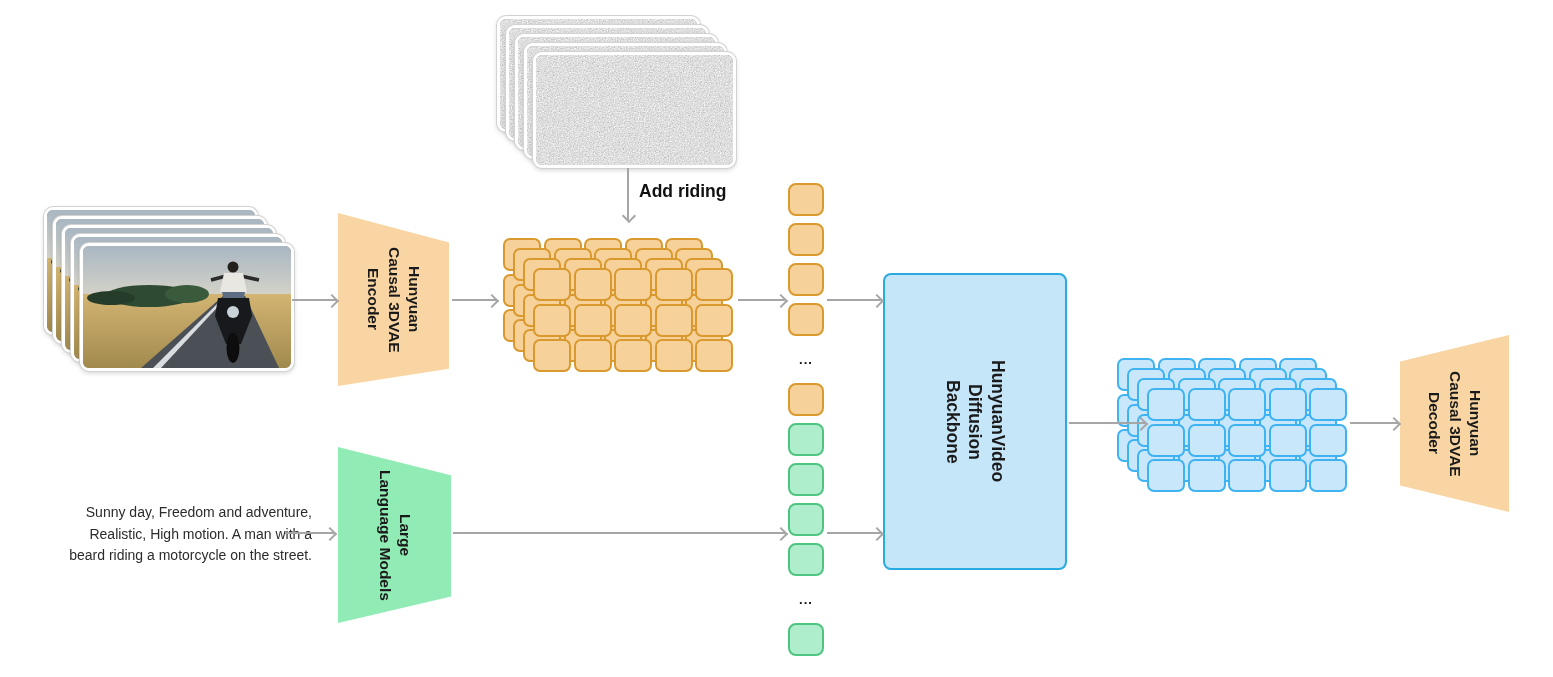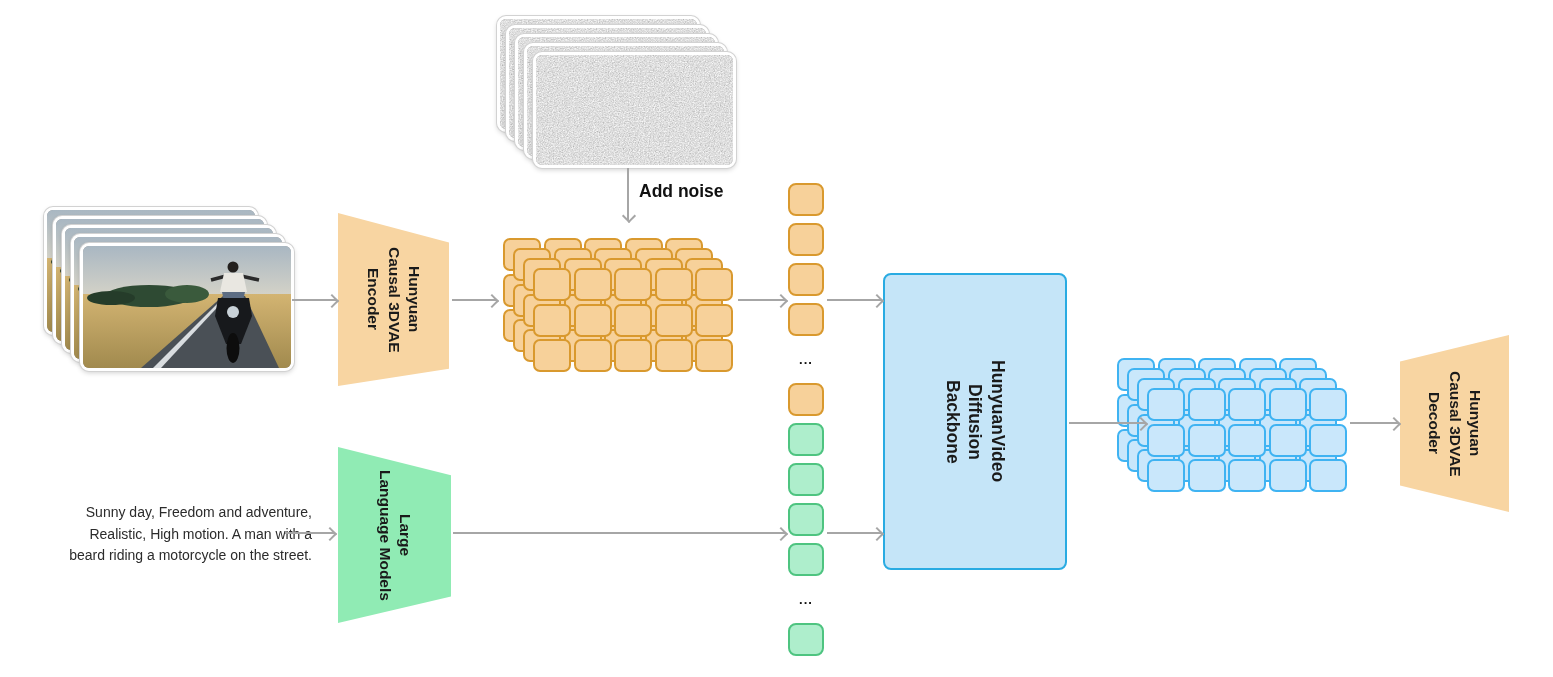--- a/index.html
+++ b/index.html
@@ -198,21 +198,21 @@
       <div class="frame noise-frame" style="left: 36px; top: 36px;">
       <svg viewBox="0 0 197 110" preserveAspectRatio="none">
         <rect width="197" height="110" fill="#9a9a9a" filter="url(#nz)"></rect>
       </svg>
     </div>
     </div>
 
   <div class="varrow" style="left:627px;top:168px;height:52px">
       <i></i>
     </div>
-  <div class="label-bold" style="left:639px;top:181px;font-size:17.5px">Add noise</div>
+  <div class="label-bold" style="left:639px;top:181px;font-size:17.5px">Add riding</div>
 
   <div class="trap" style="left: 338px; top: 213px; width: 111px; height: 173px; clip-path: polygon(0px 0px, 100% 17%, 100% 90%, 0px 100%); background: rgb(248, 213, 162);">
     <div class="vtext" style="font-size:15.5px">Hunyuan
 Causal 3DVAE
 Encoder</div>
   </div>
 
   <div id="orange-grid" class="latent-grid" style="left:503px;top:238px;width:230px;height:134px">
       <div class="grid-layer" style="left: 0px; top: 0px;">
         <div class="gtoken" style="background: rgb(247, 209, 154); border-color: rgb(217, 153, 46);"></div>

